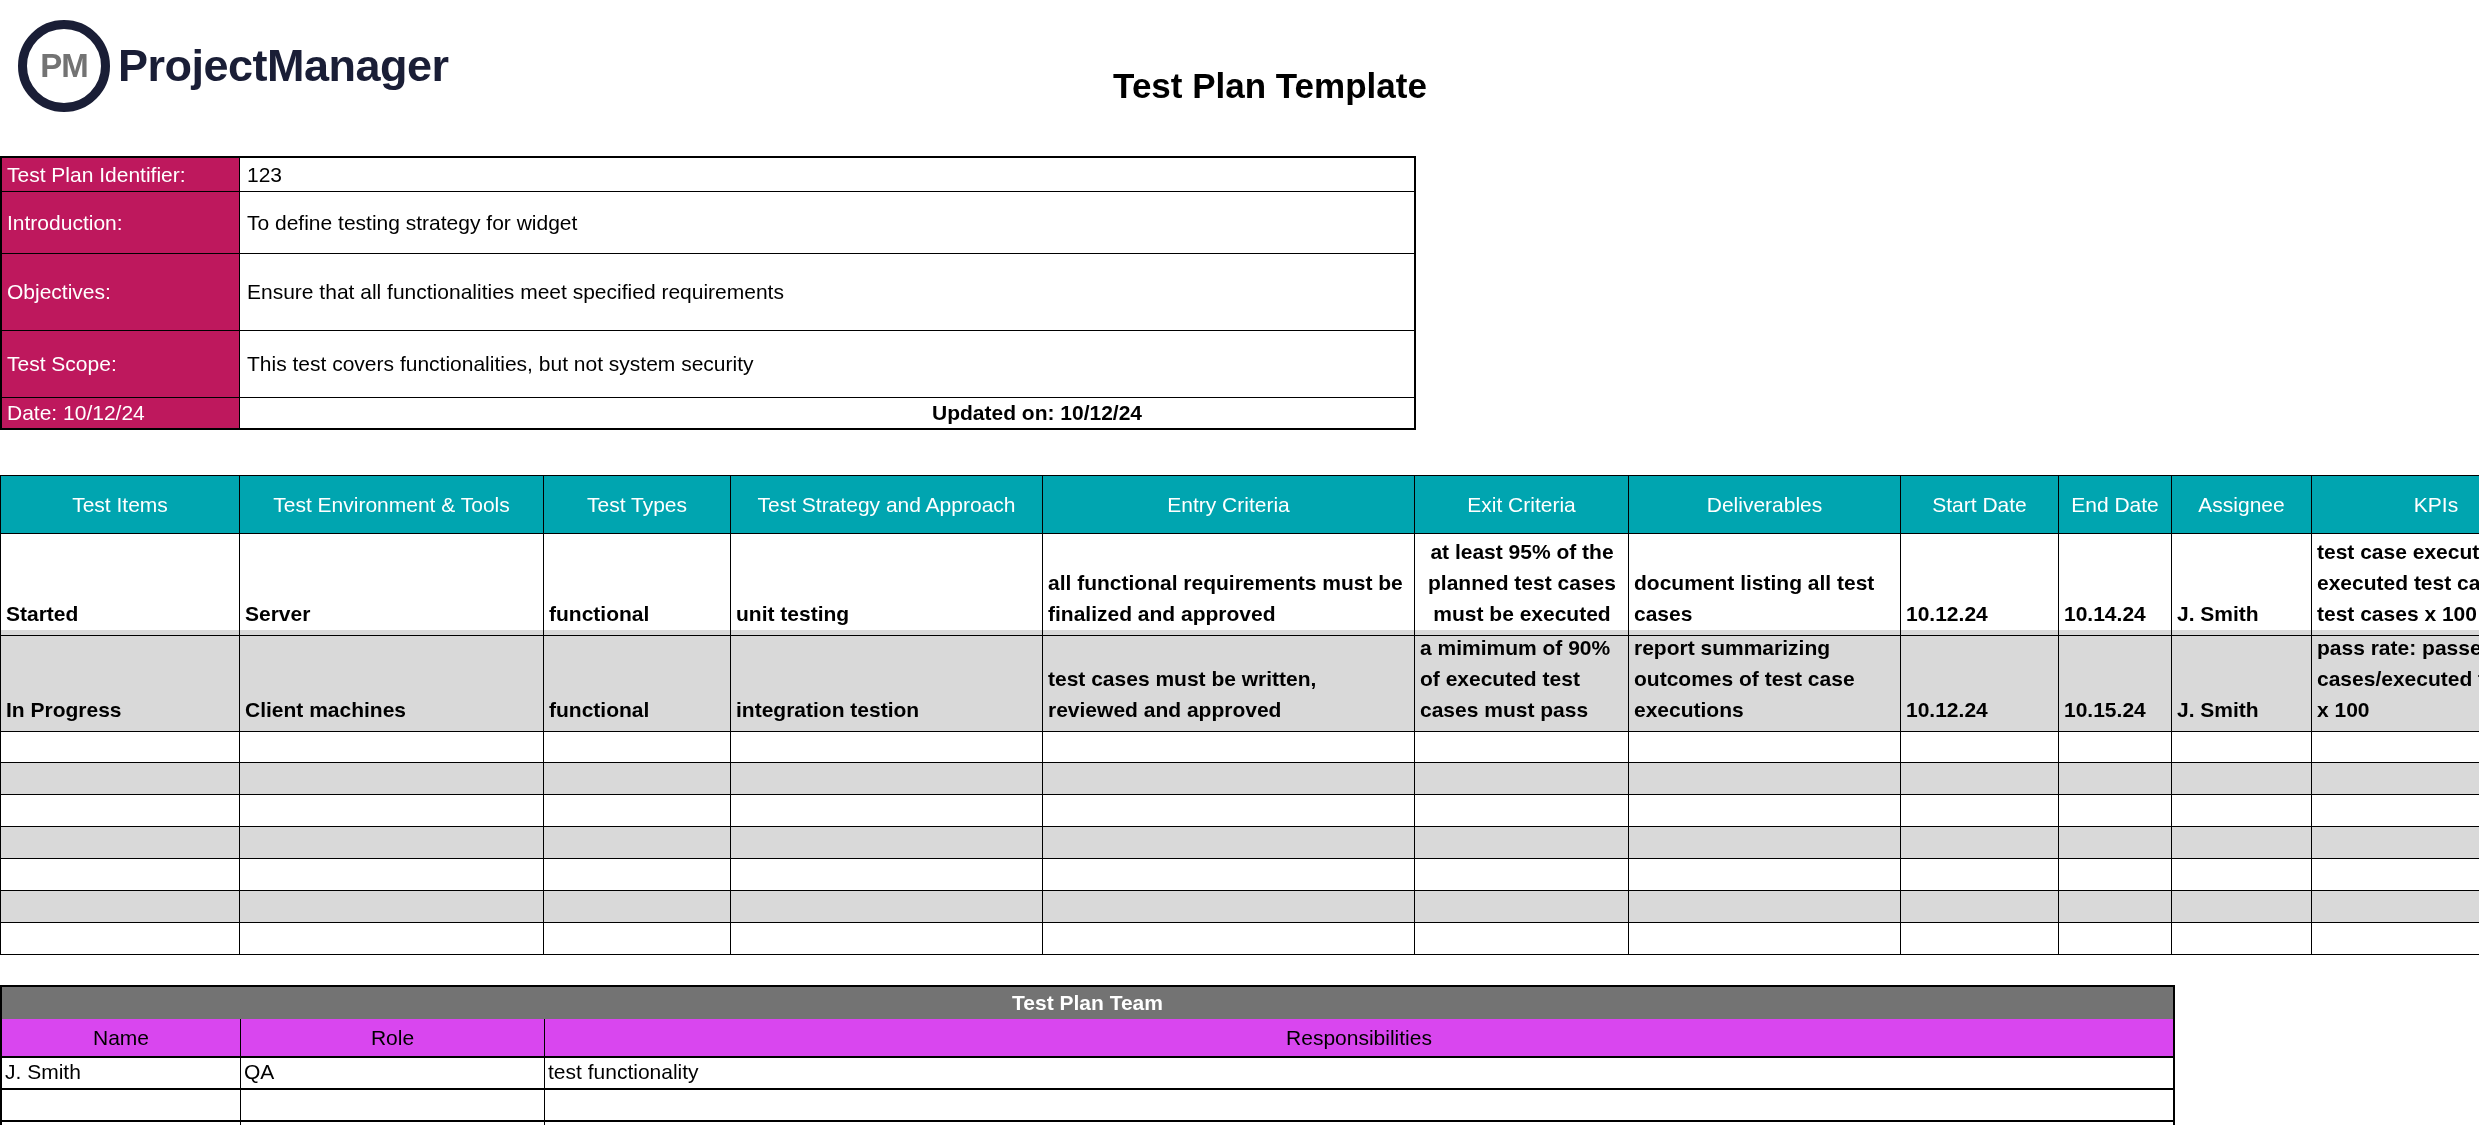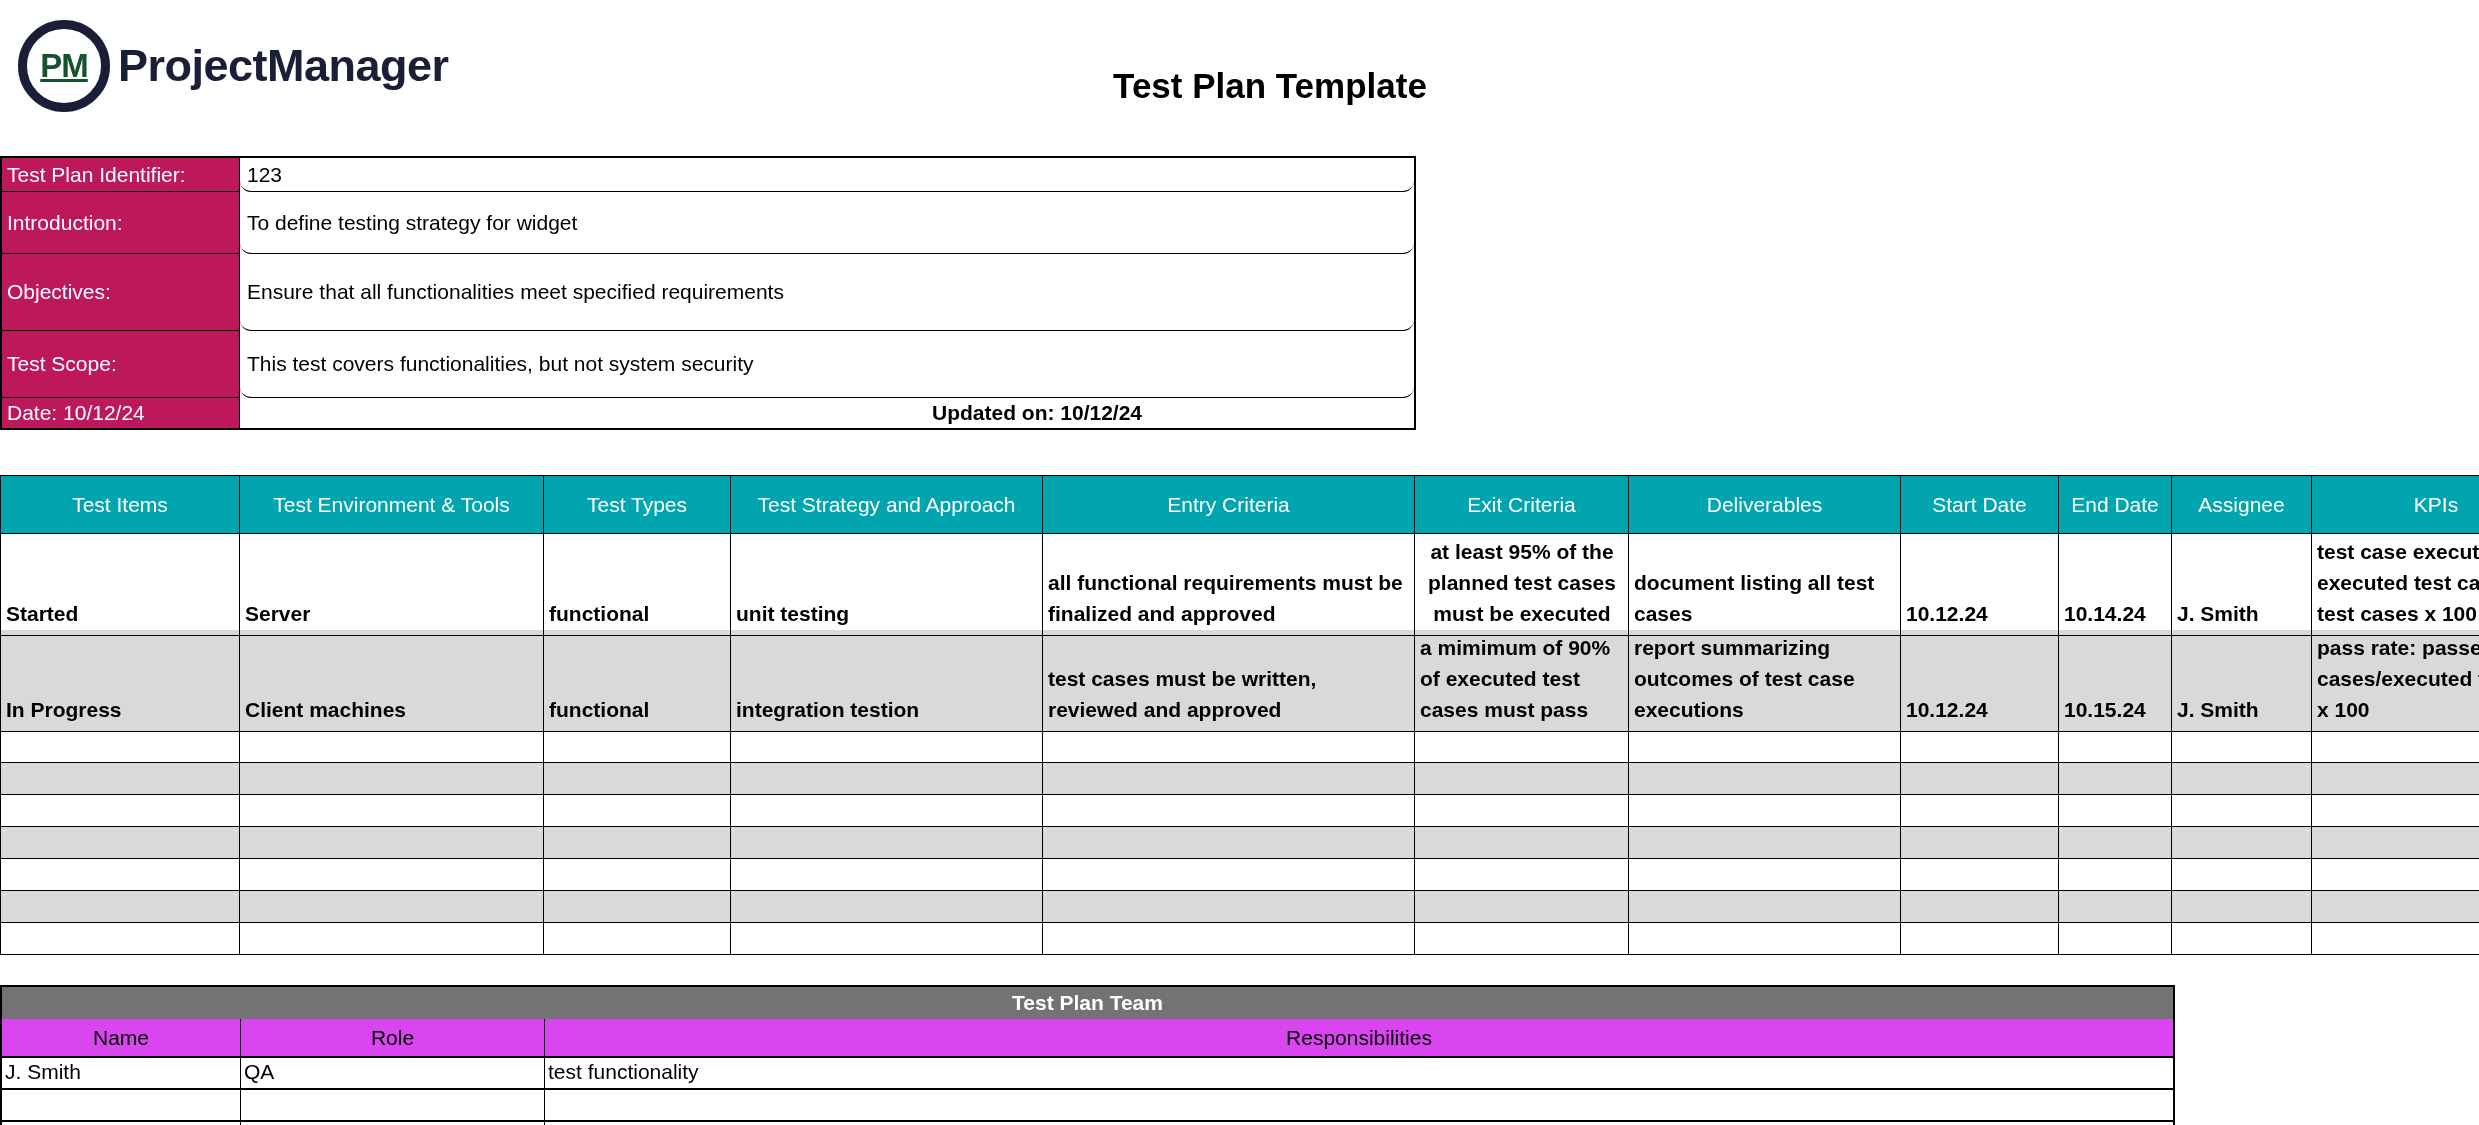--- a/index.html
+++ b/index.html
@@ -9,21 +9,21 @@
     font-family:"Liberation Sans", sans-serif; color:#000;
   }
 
   
   .logo {
     position:absolute; left:18px; top:20px; width:92px; height:92px;
     border:9px solid #1A1E36; border-radius:50%;
     display:flex; align-items:center; justify-content:center;
   }
   .logo .pm {
-    font-weight:800; font-size:33px; letter-spacing:-1px; color:#14532d;text-decoration:underline;
+    font-weight:800; font-size:33px; letter-spacing:-1px; color:#737373;
   }
   .brand {
     position:absolute; left:118px; top:40px;
     font-weight:800; font-size:45px; letter-spacing:-0.5px; color:#1A1E36;
   }
   .title {
     position:absolute; left:970px; top:66px; width:600px;
     text-align:center; font-weight:700; font-size:35px;
   }
 
@@ -36,21 +36,20 @@
     font-size:21px;
   }
   .infotable .il {
     background:#be185d; color:#fff;
     display:flex; align-items:center; padding-left:5px;
     border-right:1px solid #000; border-bottom:1px solid #000;
   }
   .infotable .iv {
     display:flex; align-items:center; padding-left:7px;
     border-bottom:1px solid #000;
-    border-radius:11px;
   }
   .infotable .il:nth-last-child(2), .infotable .iv:last-child { border-bottom:none; }
   .infotable .iv.center { justify-content:center; padding-left:420px; font-weight:600; }
 
   
   .maintable {
     position:absolute; left:0; top:475px; width:2562px;
     border-top:1px solid #000; border-left:1px solid #000;
     font-size:21px;
   }

